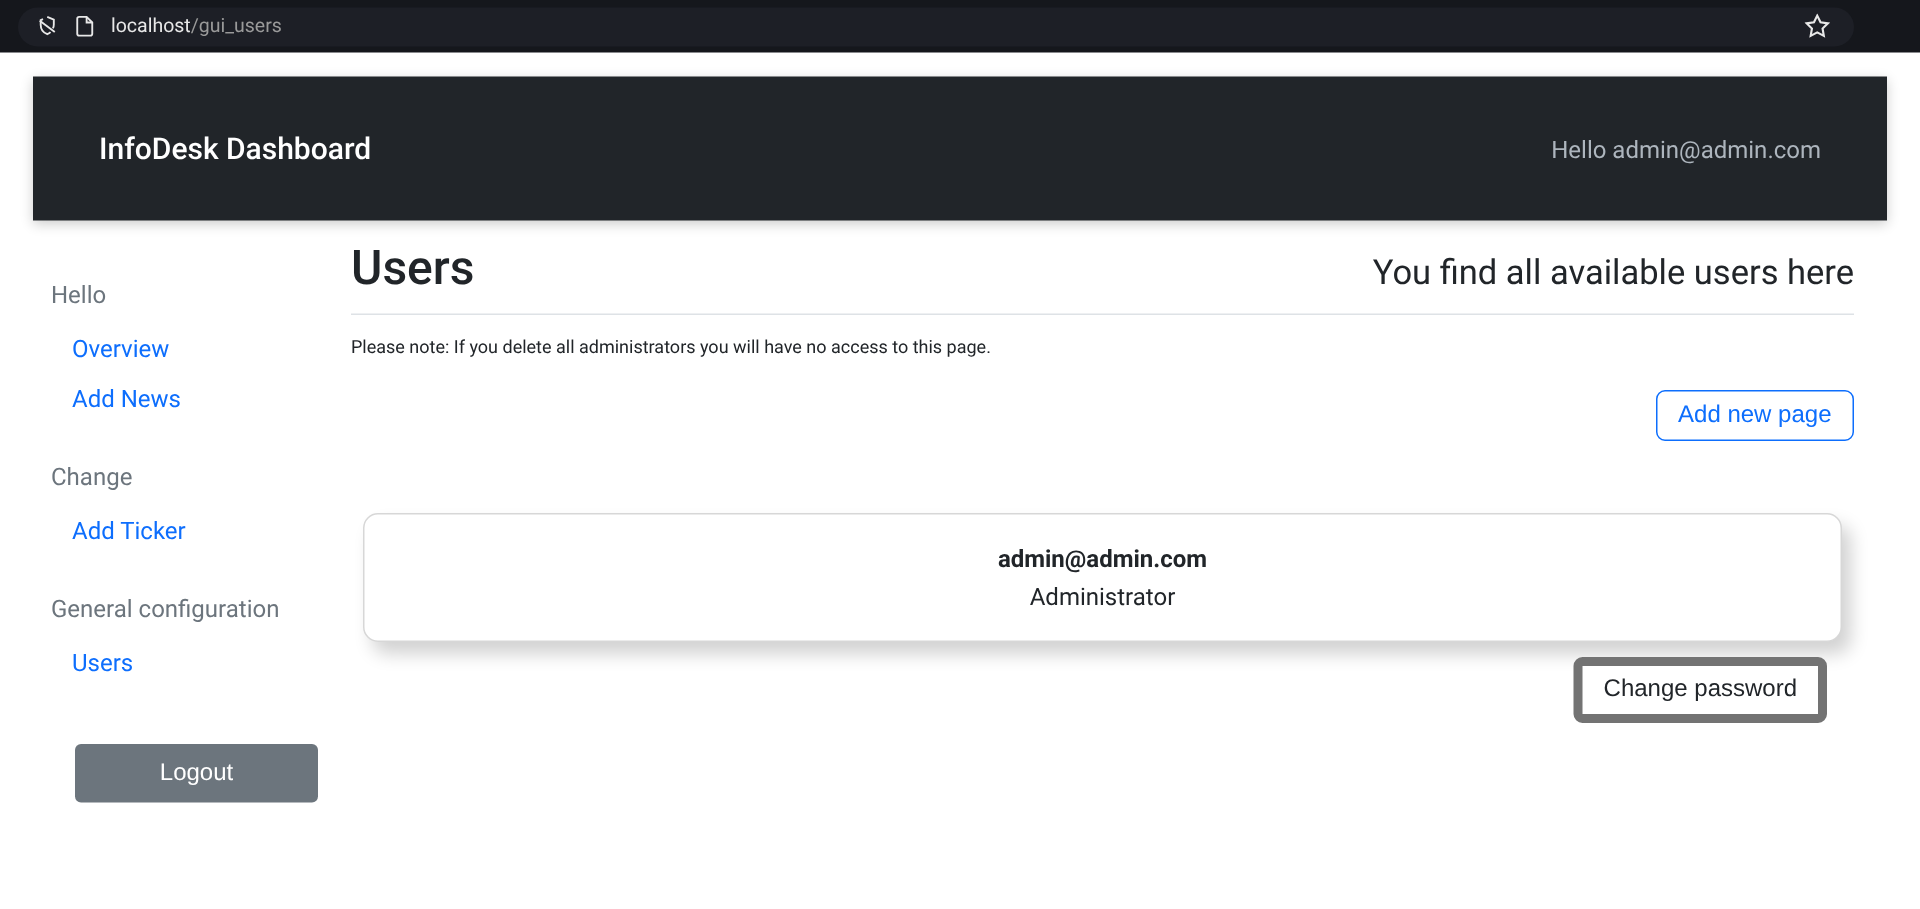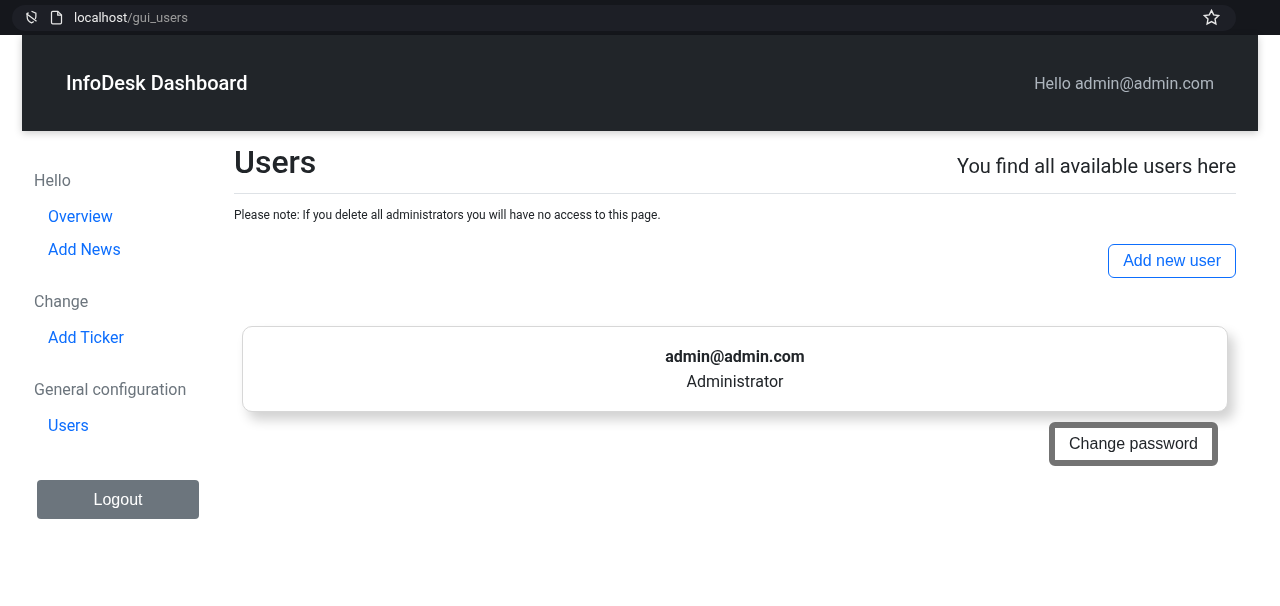--- a/index.html
+++ b/index.html
@@ -40,21 +40,21 @@
       margin-left: 10px;
     }
     .url-text .path {
       color: #9a9a9a;
     }
     .star-icon {
       margin-left: auto;
       margin-right: 4px;
     }
     .page-wrapper {
-      padding: 0 22px;
+      padding: 16px 22px;
     }
     .topbar {
       background: #212529;
       color: #fff;
       height: 96px;
       display: flex;
       align-items: center;
       justify-content: space-between;
       padding: 0 44px;
       box-shadow: 0 2px 8px rgba(0,0,0,0.2);
@@ -94,41 +94,41 @@
     .logout-btn {
       background: #6c757d;
       color: #fff;
       border: none;
       border-radius: 4px;
       font-size: 16px;
       width: 162px;
       height: 39px;
       cursor: pointer;
       margin-top: 12px;
-      margin-left: 3px;
+      margin-left: 16px;
     }
     .main {
       flex: 1;
       padding: 0 22px 0 0;
     }
     .page-header {
       display: flex;
       justify-content: space-between;
       align-items: baseline;
       border-bottom: 1px solid #dee2e6;
       padding-bottom: 12px;
       margin-bottom: 14px;
     }
     .page-title {
       font-size: 32px;
       font-weight: 500;
       color: #212529;
     }
     .page-subtitle {
-      font-size: 20px;
+      font-size: 23px;
       color: #212529;
     }
     .note {
       font-size: 12px;
       color: #212529;
       margin-bottom: 22px;
     }
     .add-row {
       display: flex;
       justify-content: flex-end;
@@ -224,21 +224,21 @@
       <button class="logout-btn">Logout</button>
     </aside>
 
     <main class="main">
       <div class="page-header">
         <h1 class="page-title">Users</h1>
         <div class="page-subtitle">You find all available users here</div>
       </div>
       <p class="note">Please note: If you delete all administrators you will have no access to this page.</p>
       <div class="add-row">
-        <button class="btn-outline-primary">Add new user</button>
+        <button class="btn-outline-primary">Add new page</button>
       </div>
       <div class="user-card">
         <div class="user-email">admin@admin.com</div>
         <div class="user-role">Administrator</div>
       </div>
       <div class="change-row">
         <button class="btn-outline-dark">Change password</button>
       </div>
     </main>
   </div>

